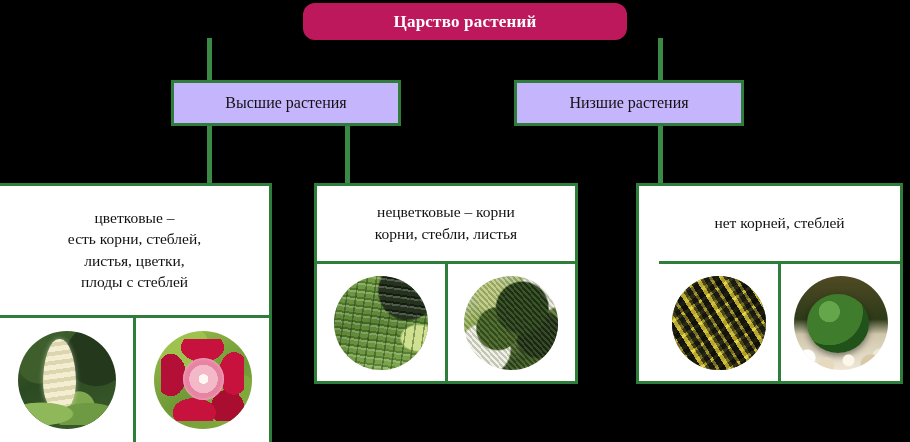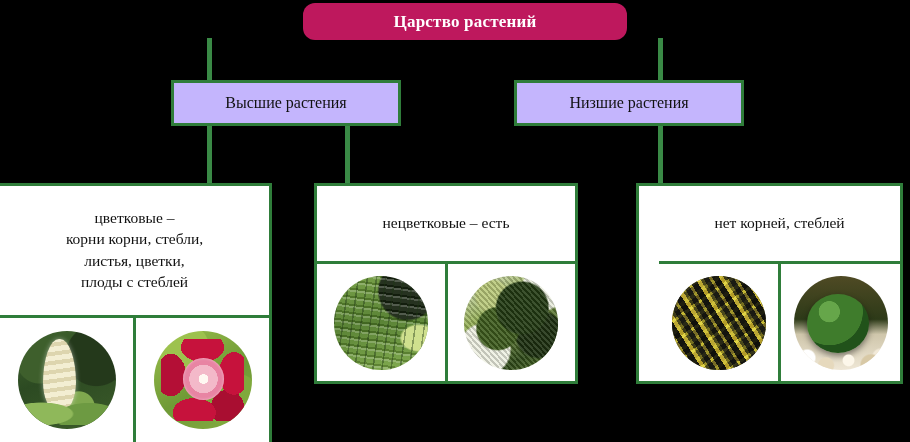--- a/index.html
+++ b/index.html
@@ -222,37 +222,38 @@
 <div class="lv2" id="box-higher">
   <span class="label">Высшие растения</span>
 </div>
 <div class="lv2" id="box-lower">
   <span class="label">Низшие растения</span>
 </div>
 
 <div class="group" id="group-flowering">
   <div class="caption">
     <span class="line">цветковые –</span>
-    <span class="line">корни корни, стебли,</span>
+    <span class="line">есть корни, стеблей,</span>
     <span class="line">листья, цветки,</span>
     <span class="line">плоды с стеблей</span>
   </div>
   <div class="photo-row">
     <div class="photo-cell">
       <div class="thumb ph-chestnut"></div>
     </div>
     <div class="photo-cell">
       <div class="thumb ph-columbine"></div>
     </div>
   </div>
 </div>
 
 <div class="group" id="group-nonflowering">
   <div class="caption">
-    <span class="line">нецветковые – есть</span>
+    <span class="line">нецветковые – корни</span>
+    <span class="line">корни, стебли, листья</span>
   </div>
   <div class="photo-row">
     <div class="photo-cell">
       <div class="thumb ph-fern"></div>
     </div>
     <div class="photo-cell">
       <div class="thumb ph-moss"></div>
     </div>
   </div>
 </div>

